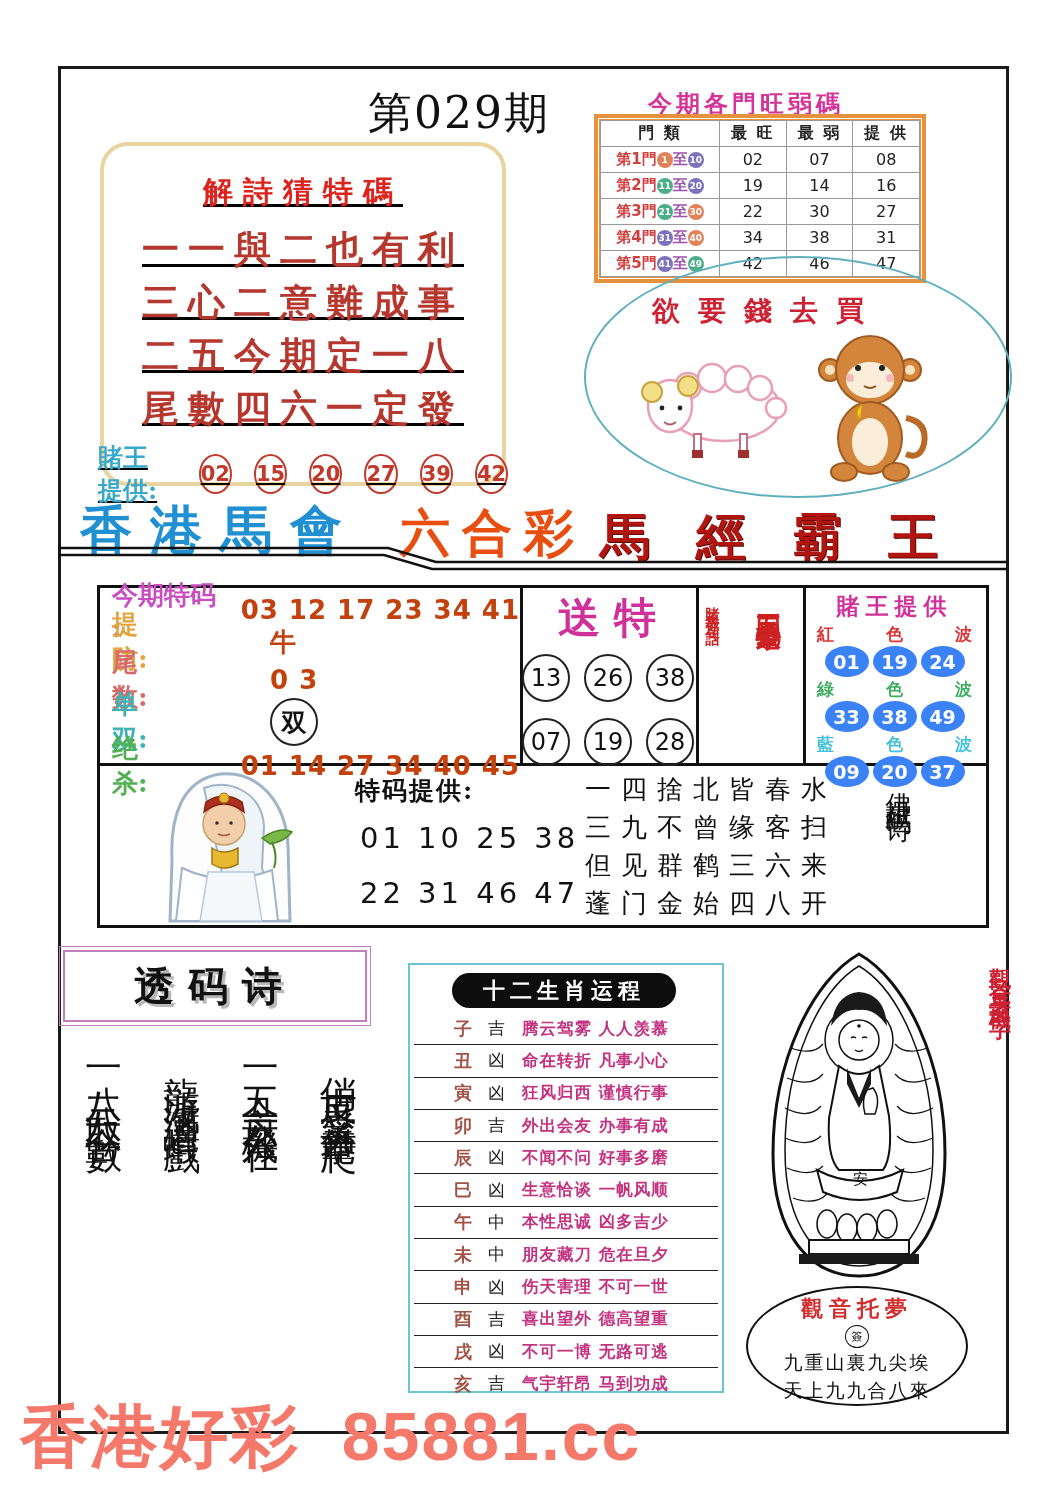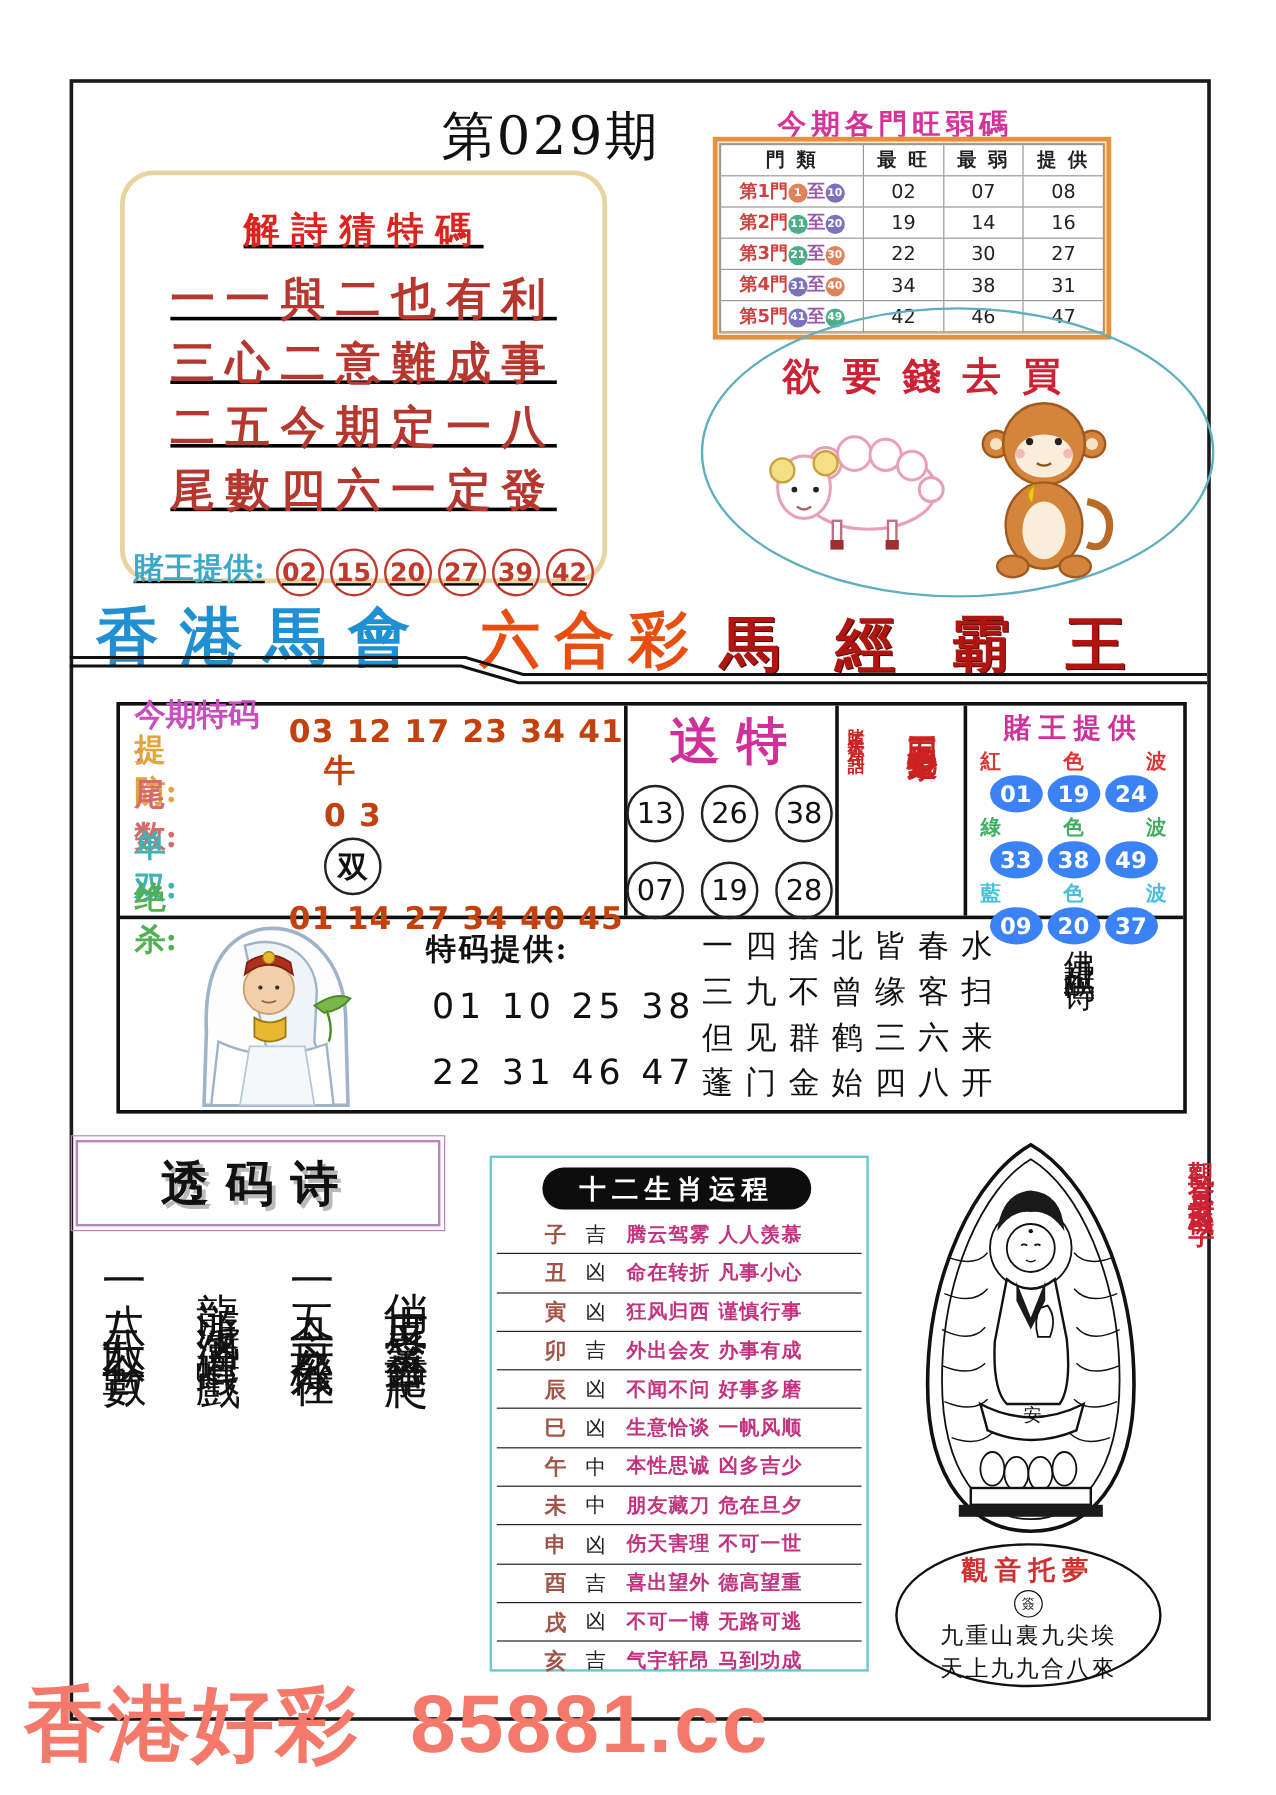--- a/index.html
+++ b/index.html
@@ -11,42 +11,42 @@
   .frame{left:58px;top:66px;width:945px;height:1362px;border:3px solid #1a1a1a;}
 
   
   .issue{left:368px;top:84px;font-size:44px;color:#111;letter-spacing:2px;}
 
   
   .poembox{left:100px;top:142px;width:398px;height:336px;border:4px solid #e8d49e;border-radius:28px;
            display:flex;flex-direction:column;align-items:center;text-decoration:underline;}
   .poembox .ttl{margin-top:26px;font-size:30px;font-weight:bold;color:#dc241e;letter-spacing:10px;}
   .poembox .line{font-size:37px;font-weight:bold;color:#b5372e;letter-spacing:9px;line-height:53px;white-space:nowrap;}
-  .poembox .prov{margin-top:22px;display:flex;gap:5px;}
+  .poembox .prov{margin-top:6px;display:flex;align-items:center;gap:22px;}
   .poembox .prov .plbl{font-size:25px;font-weight:bold;color:#3aa8c8;margin-right:4px;}
   .ncirc{display:inline-flex;align-items:center;justify-content:center;width:36px;height:36px;
          border:2px solid #c0392b;border-radius:50%;color:#c0392b;font-size:21px;font-weight:bold;
          font-family:"DejaVu Sans",sans-serif;}
 
   
   .gt-title{left:648px;top:88px;font-size:24px;font-weight:bold;color:#d63399;letter-spacing:4px;}
   .gatetbl{left:594px;top:114px;width:322px;border:4px solid #e5913d;background:#fff;padding:1px;}
   .gatetbl .inner{border:1px solid #e5913d;}
   .gatetbl table{border-collapse:collapse;width:100%;}
   .gatetbl td{border:1px solid #999;text-align:center;font-size:16px;color:#222;height:25px;
               font-family:"DejaVu Sans",sans-serif;padding:0;}
   .gatetbl td.gatecell{width:118px;color:#d04040;font-weight:bold;font-size:15px;white-space:nowrap;}
   .gatetbl td .zhi{color:#9c55ac;}
   .gcirc{display:inline-flex;align-items:center;justify-content:center;width:16px;height:16px;border-radius:50%;
          color:#fff;font-size:9px;font-weight:bold;vertical-align:1px;font-family:"DejaVu Sans",sans-serif;}
   .gatetbl .hdr td{font-weight:bold;color:#222;font-size:16px;letter-spacing:2px;font-family:"DejaVu Serif",serif;}
 
   
   .buyoval{left:584px;top:256px;width:424px;height:238px;border:2px solid #5fb0be;border-radius:50%;}
-  .buyslogan{left:652px;top:292px;font-size:32px;font-weight:bold;color:#cc2233;letter-spacing:18px;white-space:nowrap;}
+  .buyslogan{left:652px;top:292px;font-size:28px;font-weight:bold;color:#cc2233;letter-spacing:18px;white-space:nowrap;}
 
   
   .club{left:80px;top:496px;font-size:52px;font-weight:bold;color:#2090d2;letter-spacing:18px;white-space:nowrap;}
   .lottery{left:400px;top:500px;font-size:50px;font-weight:bold;color:#e84e10;letter-spacing:12px;white-space:nowrap;}
   .masthead{left:600px;top:504px;font-size:50px;font-weight:bold;color:#b01510;letter-spacing:46px;white-space:nowrap;
             text-shadow:1px 1px 0 #5a0a08;}
 
   
   .mainbox{left:97px;top:585px;width:886px;height:337px;border:3px solid #111;}
   .vdiv{position:absolute;top:0;width:3px;height:175px;background:#111;}

